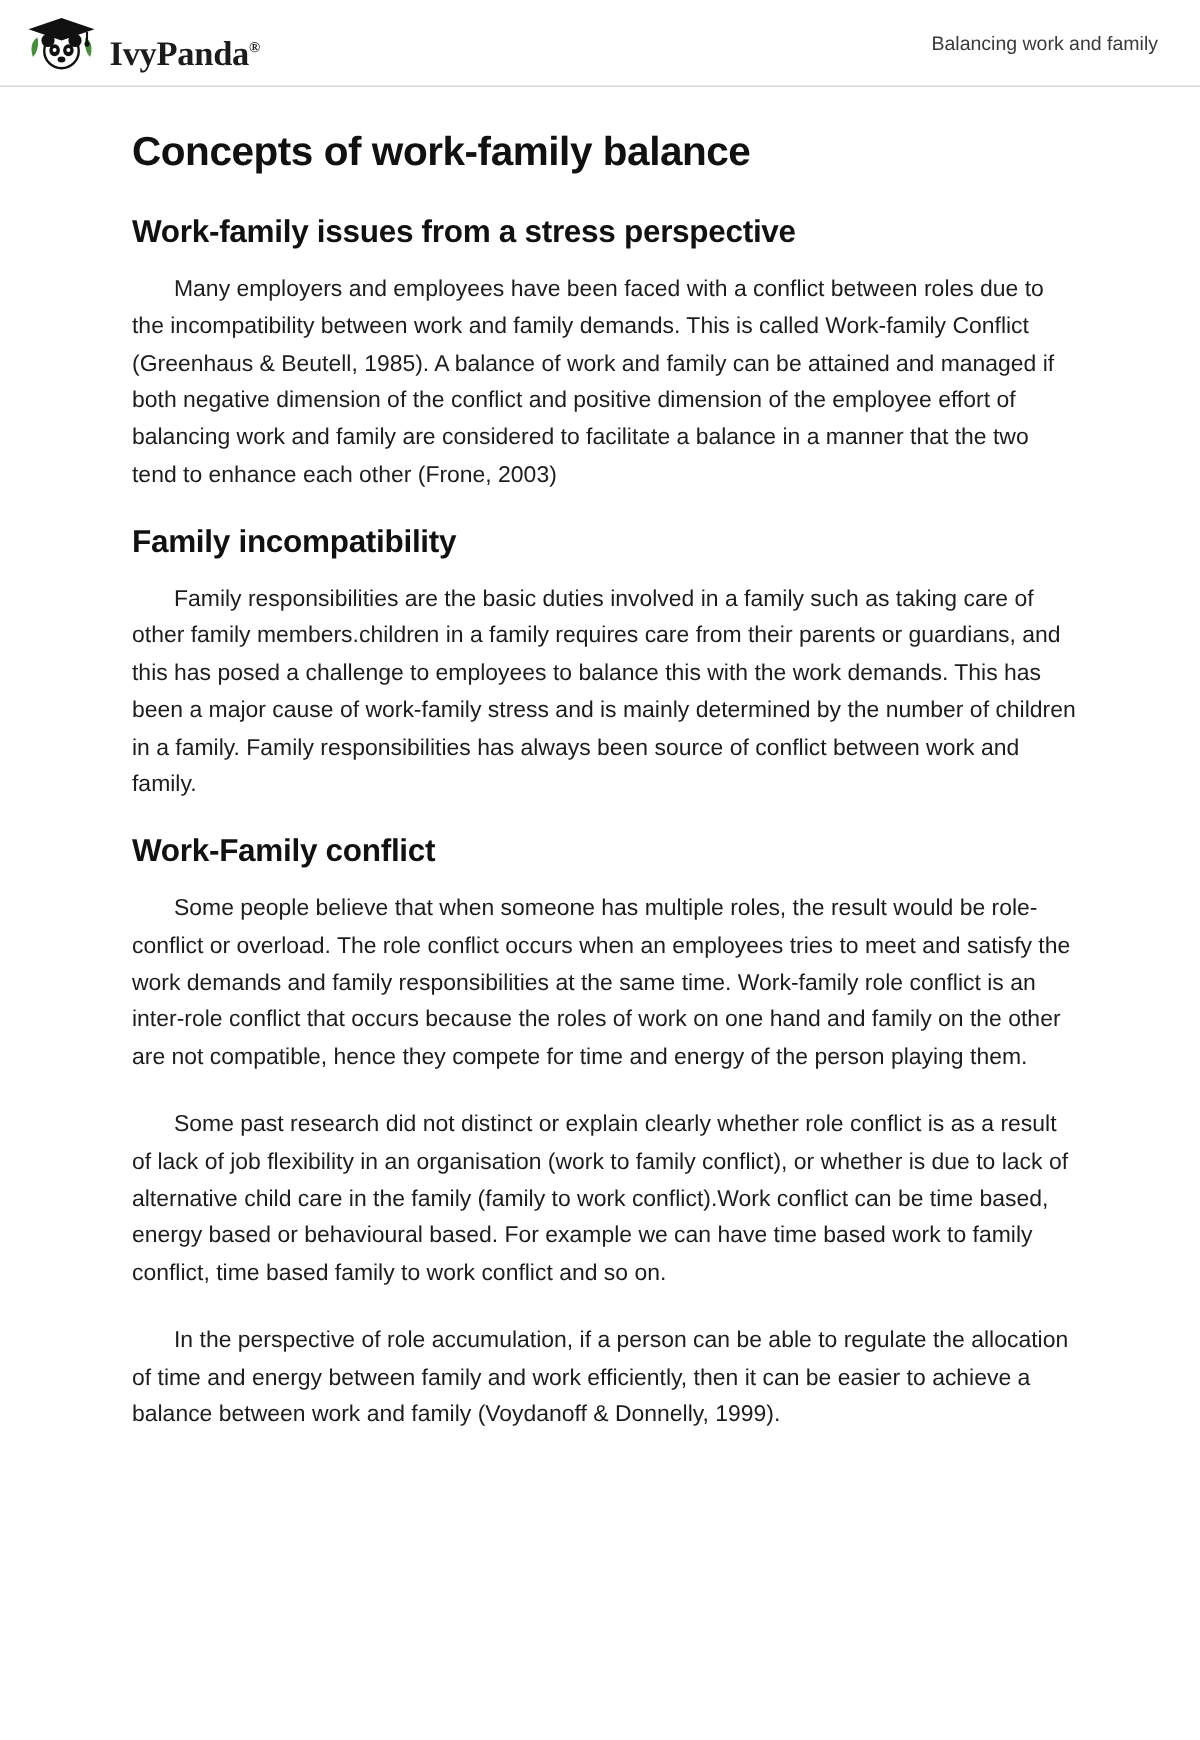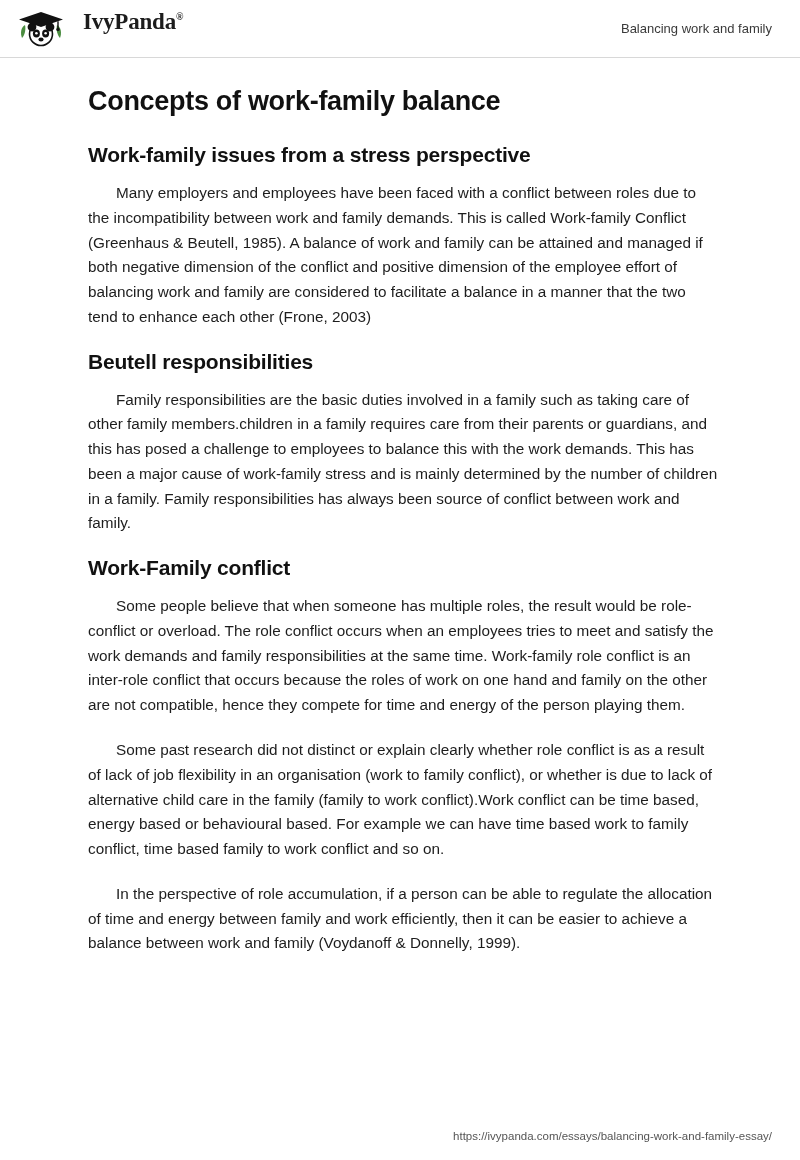--- a/index.html
+++ b/index.html
@@ -31,22 +31,22 @@
     height: 58px;
     border-bottom: 1px solid #d8d8d8;
     display: flex;
     align-items: center;
     justify-content: space-between;
     padding: 0 28px 0 18px;
     box-sizing: border-box;
   }
   .brand {
     display: flex;
-    align-items: flex-start;
-    gap: 19px;
+    align-items: flex-end;
+    gap: 9px;
   }
   .brand-logo {
     width: 46px;
     height: 40px;
     position: relative;
     flex: none;
   }
   .brand-name {
     font-family: "Liberation Serif", serif;
     font-size: 23px;
@@ -150,31 +150,30 @@
   <div class="content">
 
     <h1 class="doc-title">Concepts of work-family balance</h1>
 
     <div class="block">
       <h2 class="section-title">Work-family issues from a stress perspective</h2>
       <p class="para">Many employers and employees have been faced with a conflict between roles due to the incompatibility between work and family demands. This is called Work-family Conflict (Greenhaus &amp; Beutell, 1985). A balance of work and family can be attained and managed if both negative dimension of the conflict and positive dimension of the employee effort of balancing work and family are considered to facilitate a balance in a manner that the two tend to enhance each other (Frone, 2003)</p>
     </div>
 
     <div class="block">
-      <h2 class="section-title">Beutell responsibilities</h2>
+      <h2 class="section-title">Family incompatibility</h2>
       <p class="para">Family responsibilities are the basic duties involved in a family such as taking care of other family members.children in a family requires care from their parents or guardians, and this has posed a challenge to employees to balance this with the work demands. This has been a major cause of work-family stress and is mainly determined by the number of children in a family. Family responsibilities has always been source of conflict between work and family.</p>
     </div>
 
     <div class="block">
       <h2 class="section-title">Work-Family conflict</h2>
       <p class="para">Some people believe that when someone has multiple roles, the result would be role-conflict or overload. The role conflict occurs when an employees tries to meet and satisfy the work demands and family responsibilities at the same time. Work-family role conflict is an inter-role conflict that occurs because the roles of work on one hand and family on the other are not compatible, hence they compete for time and energy of the person playing them.</p>
       <p class="para">Some past research did not distinct or explain clearly whether role conflict is as a result of lack of job flexibility in an organisation (work to family conflict), or whether is due to lack of alternative child care in the family (family to work conflict).Work conflict can be time based, energy based or behavioural based. For example we can have time based work to family conflict, time based family to work conflict and so on.</p>
     </div>
 
     <div class="block">
       <p class="para">In the perspective of role accumulation, if a person can be able to regulate the allocation of time and energy between family and work efficiently, then it can be easier to achieve a balance between work and family (Voydanoff &amp; Donnelly, 1999).</p>
     </div>
 
   </div>
 
-  <div class="footer">https://ivypanda.com/essays/balancing-work-and-family-essay/</div>
 
 </div>
 
 </body></html>

